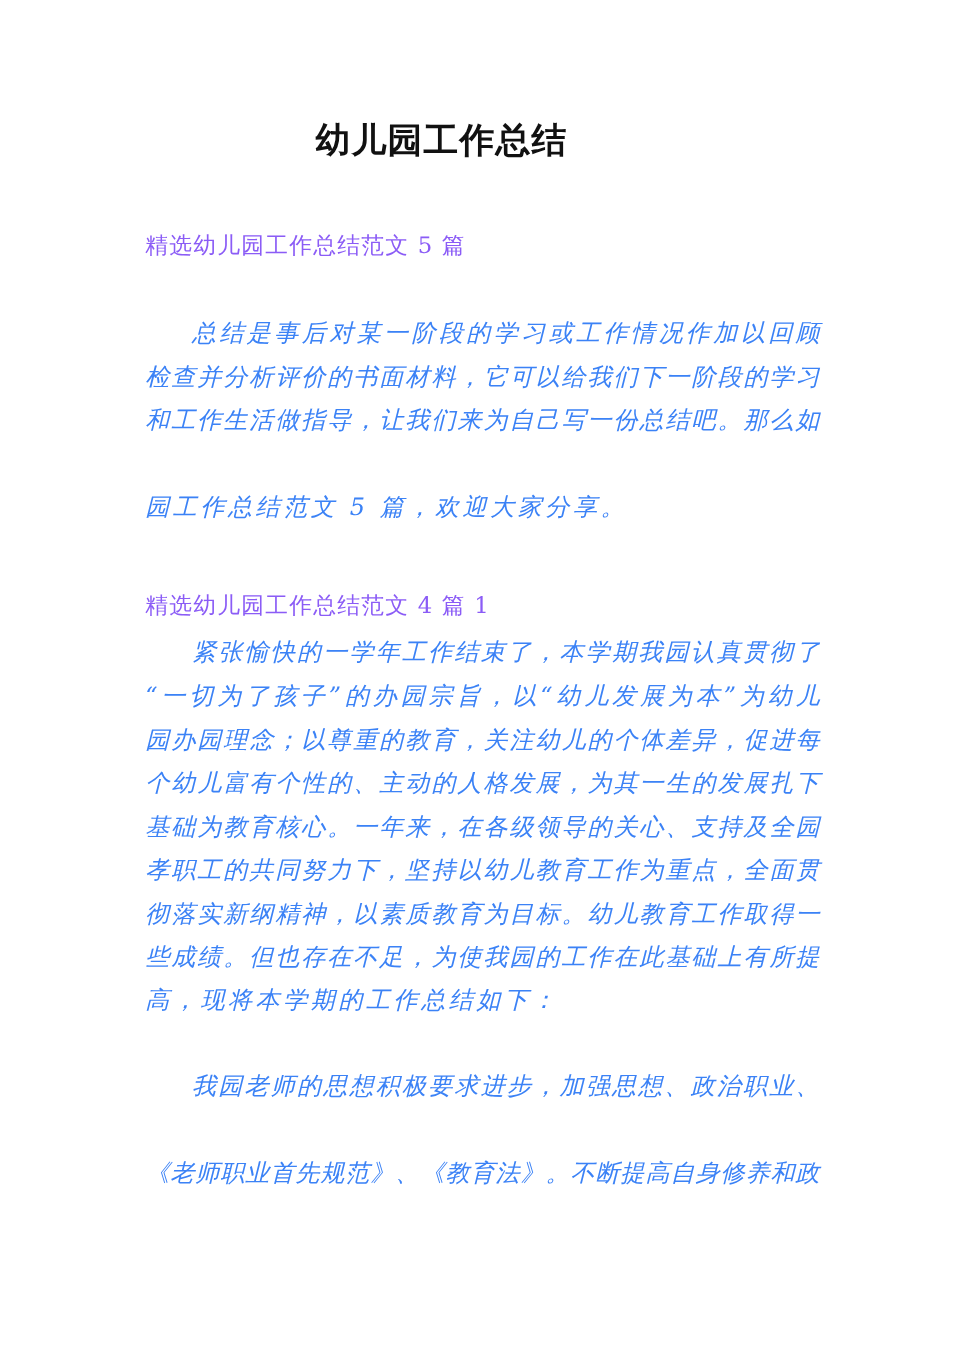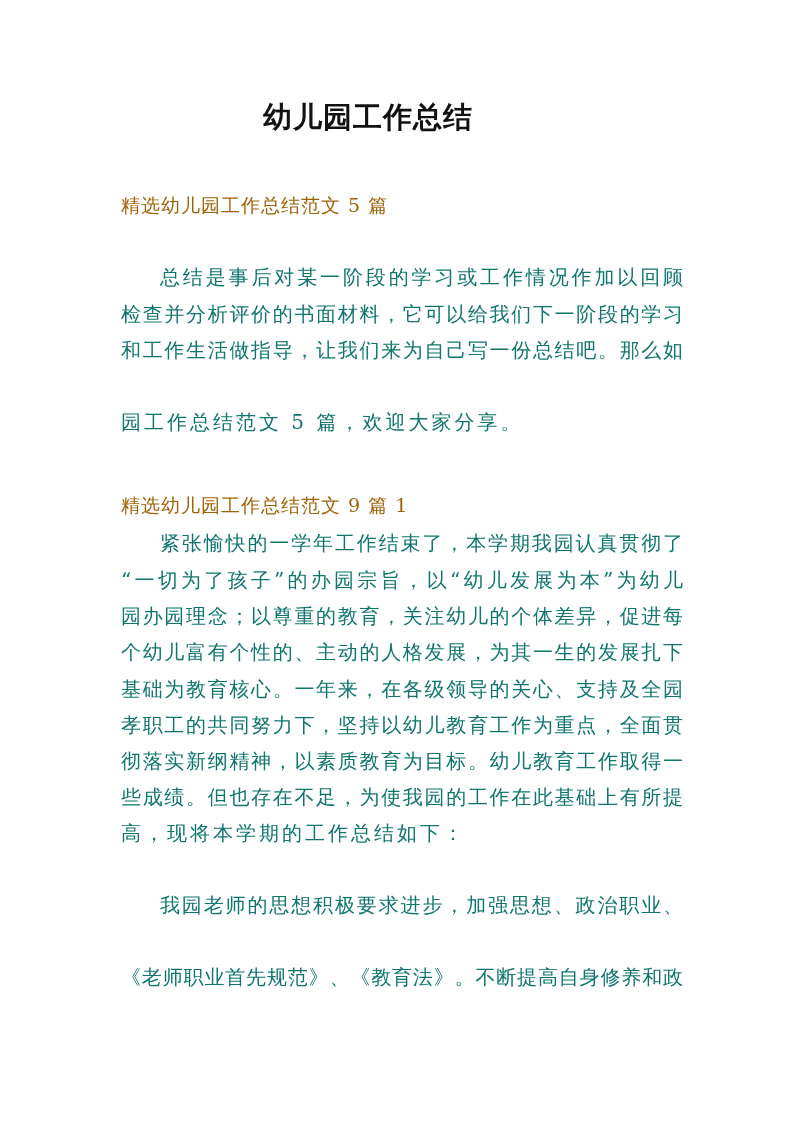--- a/index.html
+++ b/index.html
@@ -3,40 +3,40 @@
 <meta charset="utf-8">
 <style>
   html, body { margin: 0; padding: 0; background: #ffffff; }
   body { width: 800px; height: 1131px; position: relative; overflow: hidden;
          font-family: "DejaVu Serif", "Liberation Serif", serif; color: #2a2a2a; }
   .page { position: absolute; left: 0; top: 0; width: 800px; height: 1131px; background: #fff; }
   .title { position: absolute; top: 98px; left: 0; width: 736px; text-align: center;
            font-family: "DejaVu Sans", "Liberation Sans", sans-serif; font-weight: bold;
            font-size: 29px; color: #111; letter-spacing: 1px; }
   .line { position: absolute; left: 121px; width: 562px; font-size: 20px; line-height: 24px;
-          white-space: nowrap; color: #0f766e; text-align: justify; text-align-last: justify; }
+          white-space: nowrap; color: #3b82f6; text-align: justify; text-align-last: justify; font-style: italic; }
   .line.short { text-align-last: left; }
   .line.indent { left: 160px; width: 523px; }
-  .heading { position: absolute; left: 121px; font-size: 19px; line-height: 24px; color: #a16207;
+  .heading { position: absolute; left: 121px; font-size: 19px; line-height: 24px; color: #8b5cf6;
              white-space: nowrap; letter-spacing: 1px; }
 </style>
 </head>
 <body>
 
 <div class="page">
   <div class="title">幼儿园工作总结</div>
 
   <div class="heading" style="top:193px">精选幼儿园工作总结范文 5 篇</div>
 
   <div class="line indent" style="top:265px">总结是事后对某一阶段的学习或工作情况作加以回顾</div>
   <div class="line" style="top:338px">和工作生活做指导，让我们来为自己写一份总结吧。那么如</div>
   <div class="line" style="top:302px">检查并分析评价的书面材料，它可以给我们下一阶段的学习</div>
   <div class="line short" style="top:410px; letter-spacing:3px">园工作总结范文 5 篇，欢迎大家分享。</div>
 
-  <div class="heading" style="top:493px">精选幼儿园工作总结范文 9 篇 1</div>
+  <div class="heading" style="top:493px">精选幼儿园工作总结范文 4 篇 1</div>
 
   <div class="line indent" style="top:531px">紧张愉快的一学年工作结束了，本学期我园认真贯彻了</div>
   <div class="line" style="top:568px">“一切为了孩子”的办园宗旨，以“幼儿发展为本”为幼儿</div>
   <div class="line" style="top:604px">园办园理念；以尊重的教育，关注幼儿的个体差异，促进每</div>
   <div class="line" style="top:677px">基础为教育核心。一年来，在各级领导的关心、支持及全园</div>
   <div class="line" style="top:640px">个幼儿富有个性的、主动的人格发展，为其一生的发展扎下</div>
   <div class="line" style="top:713px">孝职工的共同努力下，坚持以幼儿教育工作为重点，全面贯</div>
   <div class="line" style="top:749px">彻落实新纲精神，以素质教育为目标。幼儿教育工作取得一</div>
   <div class="line short" style="top:821px; letter-spacing:3px">高，现将本学期的工作总结如下：</div>
   <div class="line" style="top:785px">些成绩。但也存在不足，为使我园的工作在此基础上有所提</div>

